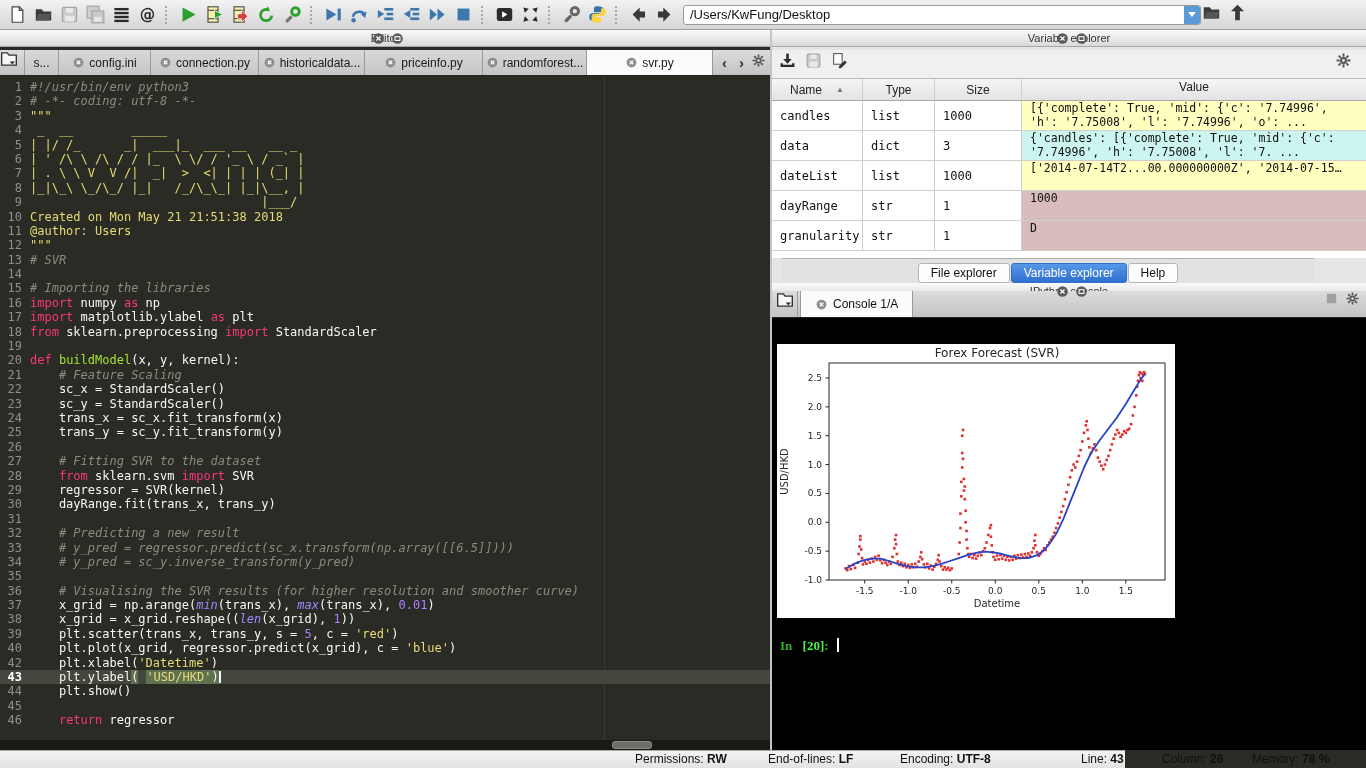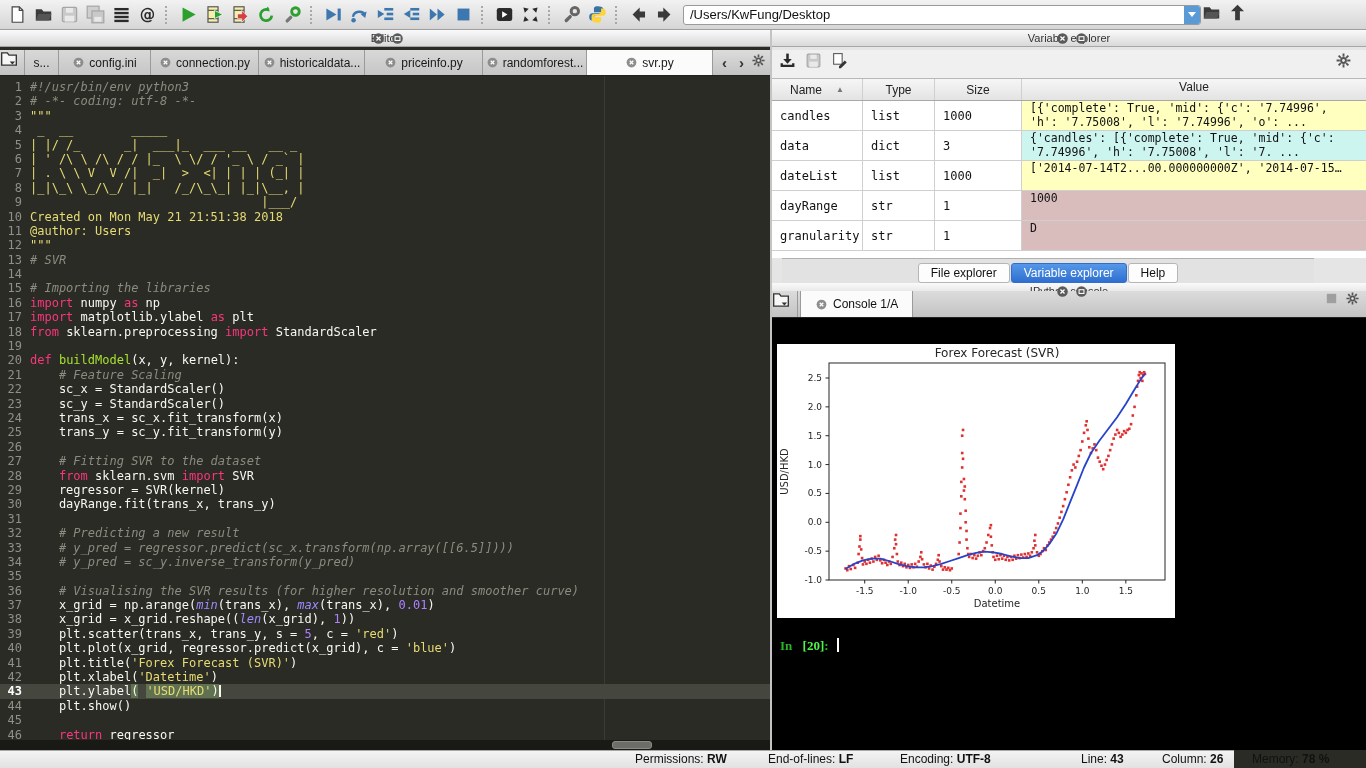--- a/index.html
+++ b/index.html
@@ -93,34 +93,34 @@
   .bg-rose { background:#d9bcbc; }
   .sortmark { font-size:8px; color:#777; margin-left:14px; }
   .panel-tabs { position:absolute; left:10px; top:228px; width:532px; height:25px; background:#e2e2e2;
     border-top:1px solid #b0b0b0; display:flex; align-items:flex-end; justify-content:center; gap:1px; }
   .ptab { font-size:12px; padding:2px 12px; border:1px solid #b5b5b5; background:#fdfdfd; color:#111; border-radius:3px; }
   .ptab.active { background:linear-gradient(#5598e8,#2f6fd0); color:#fff; border-color:#2f6fd0; }
 
   
   .console-panel { position:absolute; left:772px; top:283px; width:594px; height:467px; background:#000; }
   .console-tabbar { position:absolute; left:0; top:8px; width:594px; height:27px;
-    background:linear-gradient(#dcdcdc,#c3c3c3); border-bottom:1px solid #222; display:flex; align-items:stretch; }
+    background:linear-gradient(#dcdcdc,#c3c3c3); border-bottom:1px solid #222; display:flex; align-items:stretch;text-align:center; }
   .ctab { display:flex; align-items:center; gap:5px; padding:0 14px; font-size:12px; color:#111;
     background:#fbfbfb; border-left:1px solid #9a9a9a; border-right:1px solid #9a9a9a; margin-left:2px; }
   .crt { margin-left:auto; display:flex; align-items:center; gap:6px; padding-right:6px; }
   .crt svg { width:15px; height:15px; }
   .console-body { position:absolute; left:0; top:47px; width:594px; height:420px; background:#000; }
   .figure { position:absolute; left:5px; top:14px; width:398px; height:274px; background:#fff; }
   .prompt { position:absolute; left:8px; top:308px; font-family:Liberation Serif, serif; font-size:13px; }
   .prompt .pin { color:#28b428; font-weight:bold; }
   .prompt .pnum { color:#49f549; font-weight:bold; }
   .prompt .pcursor { display:inline-block; width:2px; height:14px; background:#fff; vertical-align:-2px; margin-left:5px; }
 
   
-  .statusbar { position:absolute; left:0; top:750px; width:1234px; height:18px;
+  .statusbar { position:absolute; left:0; top:750px; width:1125px; height:18px;
     background:linear-gradient(#f3f3f3,#e2e2e2); border-top:1px solid #a8a8a8; font-size:12px; color:#111; }
   .sitem { position:absolute; top:1px; white-space:nowrap; }
   .sitem b { font-weight:bold; }
 </style>
 </head>
 <body>
 
 <div class="app">
 
   <div class="toolbar">
@@ -420,21 +420,20 @@
           <div class="cl"><span class="gut">31</span><span class="ct"></span></div>
           <div class="cl"><span class="gut">32</span><span class="ct"><span class="sg-c">    # Predicting a new result</span></span></div>
           <div class="cl"><span class="gut">33</span><span class="ct"><span class="sg-c">    # y_pred = regressor.predict(sc_x.transform(np.array([[6.5]])))</span></span></div>
           <div class="cl"><span class="gut">34</span><span class="ct"><span class="sg-c">    # y_pred = sc_y.inverse_transform(y_pred)</span></span></div>
           <div class="cl"><span class="gut">35</span><span class="ct"></span></div>
           <div class="cl"><span class="gut">36</span><span class="ct"><span class="sg-c">    # Visualising the SVR results (for higher resolution and smoother curve)</span></span></div>
           <div class="cl"><span class="gut">37</span><span class="ct"><span class="sg-t">    x_grid = np.arange(</span><span class="sg-b">min</span><span class="sg-t">(trans_x), </span><span class="sg-b">max</span><span class="sg-t">(trans_x), </span><span class="sg-n">0.01</span><span class="sg-t">)</span></span></div>
           <div class="cl"><span class="gut">38</span><span class="ct"><span class="sg-t">    x_grid = x_grid.reshape((</span><span class="sg-b">len</span><span class="sg-t">(x_grid), </span><span class="sg-n">1</span><span class="sg-t">))</span></span></div>
           <div class="cl"><span class="gut">39</span><span class="ct"><span class="sg-t">    plt.scatter(trans_x, trans_y, s = </span><span class="sg-n">5</span><span class="sg-t">, c = </span><span class="sg-s">'red'</span><span class="sg-t">)</span></span></div>
           <div class="cl"><span class="gut">40</span><span class="ct"><span class="sg-t">    plt.plot(x_grid, regressor.predict(x_grid), c = </span><span class="sg-s">'blue'</span><span class="sg-t">)</span></span></div>
-          <div class="cl"><span class="gut">41</span><span class="ct"><span class="sg-t">    plt.title(</span><span class="sg-s">'Forex Forecast (SVR)'</span><span class="sg-t">)</span></span></div>
           <div class="cl"><span class="gut">42</span><span class="ct"><span class="sg-t">    plt.xlabel(</span><span class="sg-s">'Datetime'</span><span class="sg-t">)</span></span></div>
           <div class="cl cur"><span class="gut">43</span><span class="ct"><span class="sg-t">    plt.ylabel</span><span class="sg-hp">(</span><span class="sg-hs">'USD/HKD'</span><span class="sg-hp">)</span><span class="caret"></span></span></div>
           <div class="cl"><span class="gut">44</span><span class="ct"><span class="sg-t">    plt.show()</span></span></div>
           <div class="cl"><span class="gut">45</span><span class="ct"></span></div>
           <div class="cl"><span class="gut">46</span><span class="ct"><span class="sg-t">    </span><span class="sg-k">return</span><span class="sg-t"> regressor</span></span></div>
         </div>
     </div>
     <div class="hscroll">
       <div class="thumb"></div>
     </div>

